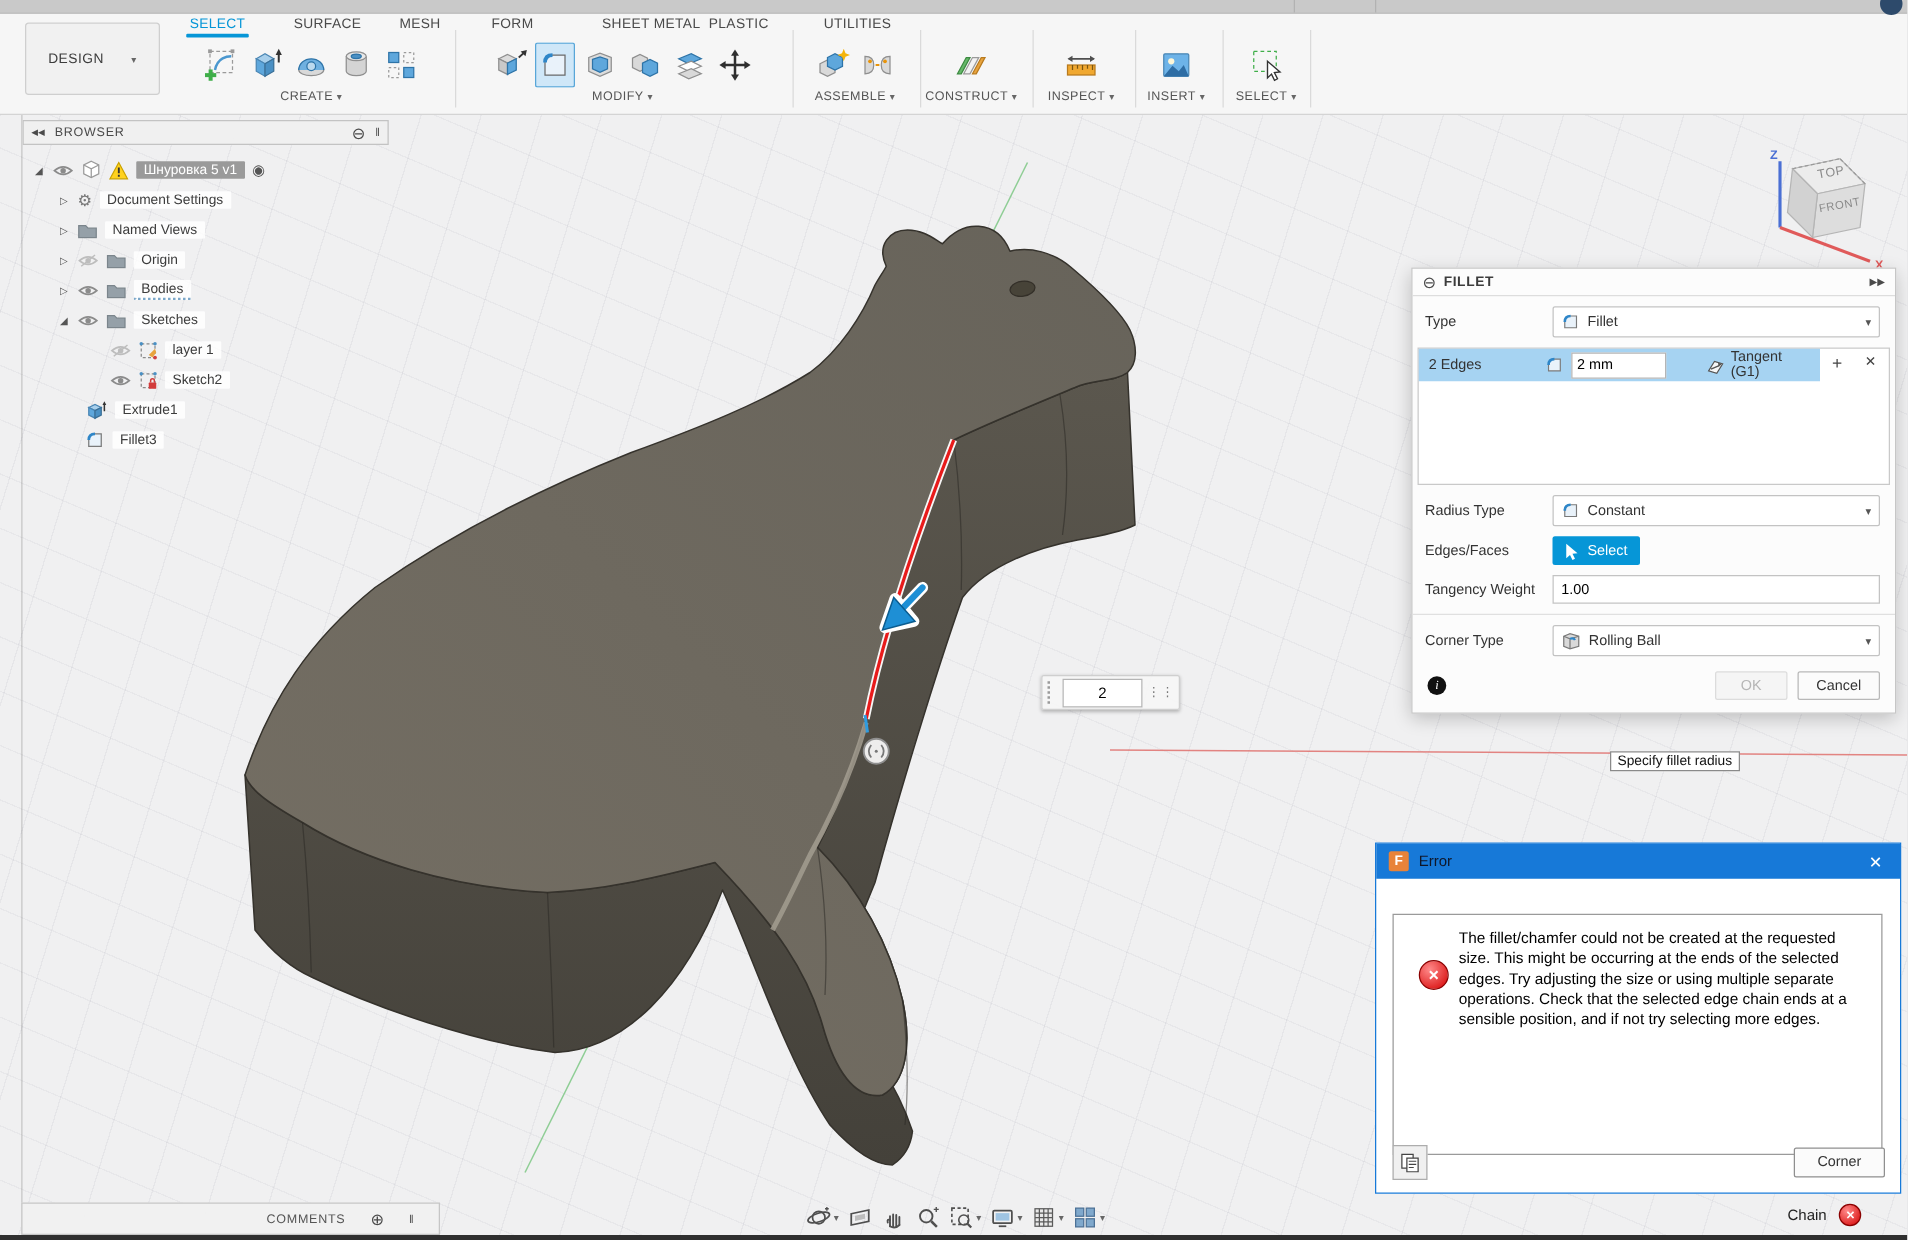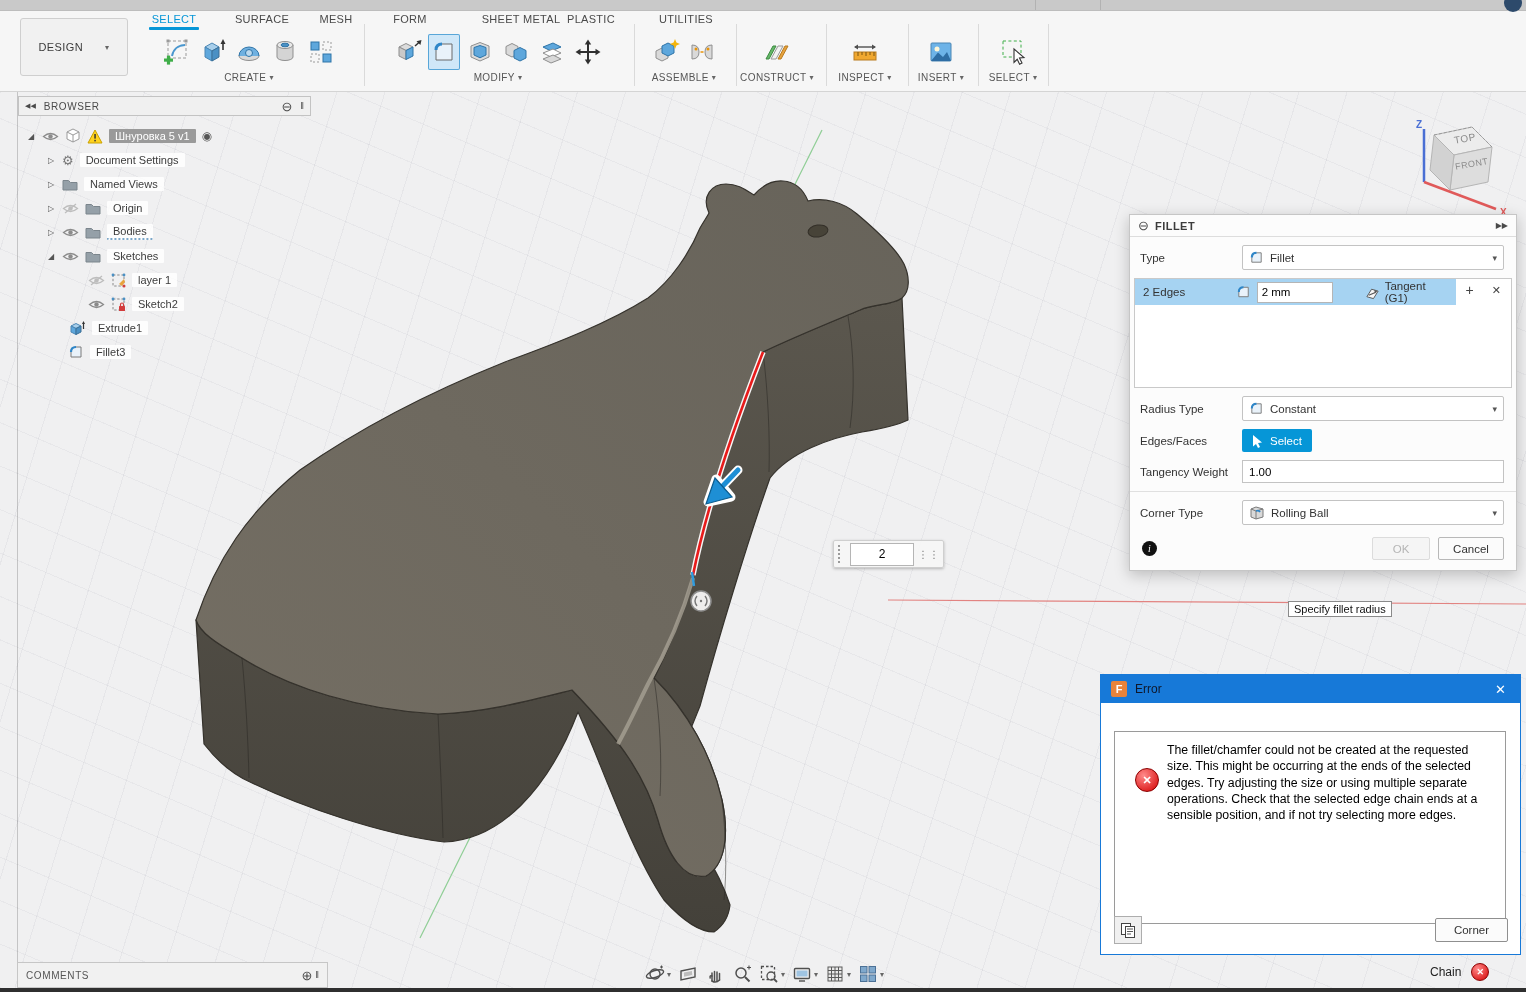--- a/index.html
+++ b/index.html
@@ -106,21 +106,21 @@
   #error-copy{position:absolute;left:13px;bottom:10px;width:26px;height:26px;border:1px solid #adadad;background:#f0f0f0;display:flex;align-items:center;justify-content:center;cursor:pointer;}
   #error-close-btn{position:absolute;right:12px;bottom:12px;width:71px;height:22px;}
 
   
   #watermark{z-index:50;pointer-events:none;color:rgba(120,120,120,.72);}
   #wm1{position:absolute;left:1000px;top:886px;font-size:21px;}
   #wm2{position:absolute;left:1000px;top:916px;font-size:14.5px;white-space:nowrap;}
 
   
   #comments-bar{left:17px;top:871px;width:293px;height:24px;background:rgba(241,241,241,.97);border:1px solid #c6c6c6;
-     display:flex;align-items:center;padding:0 8px;gap:3px;z-index:6;}
+     display:flex;align-items:center;padding:0 20px;gap:20px;z-index:6;text-align:right;}
   #comments-bar .title{flex:1;font-size:10px;letter-spacing:.6px;color:#555;}
   #navbar{left:645px;top:868px;height:30px;display:flex;align-items:center;gap:7px;z-index:6;color:#4f4f4f;}
   .navitem{display:flex;align-items:center;gap:2px;cursor:pointer;}
   #chain-status{left:1430px;top:872px;display:flex;align-items:center;gap:10px;z-index:6;font-size:12px;color:#222;}
   .err-icon.small{width:16px;height:16px;font-size:9px;margin:0;}
   #bottomstrip{left:0;top:988px;width:1526px;height:4px;background:#2f2f2f;z-index:45;}
 </style>
 </head>
 <body>
 

